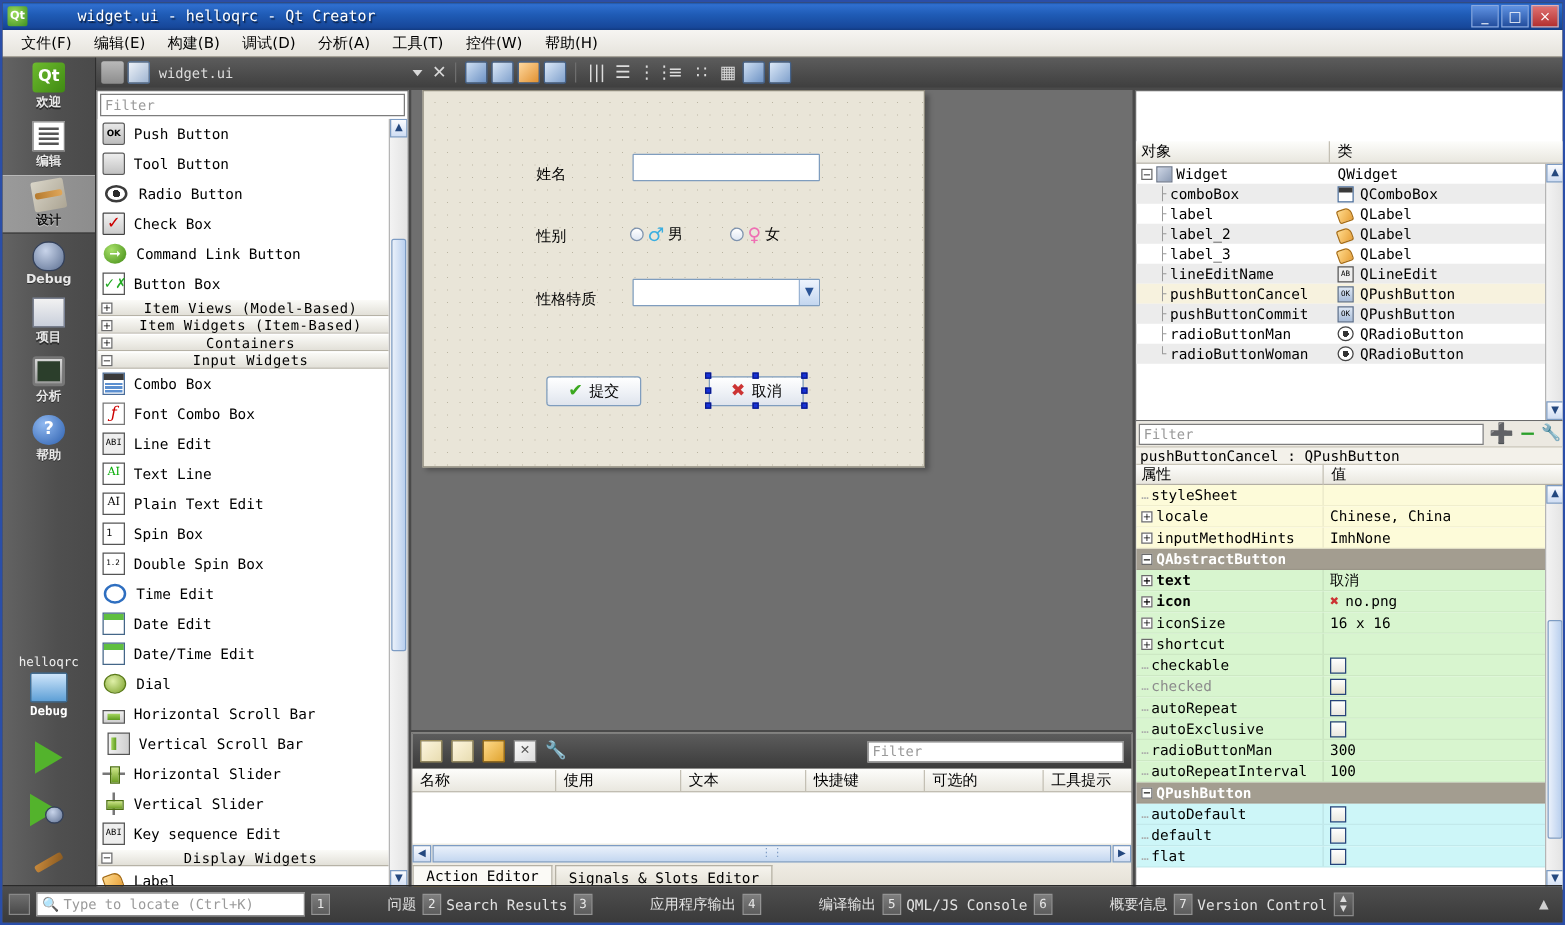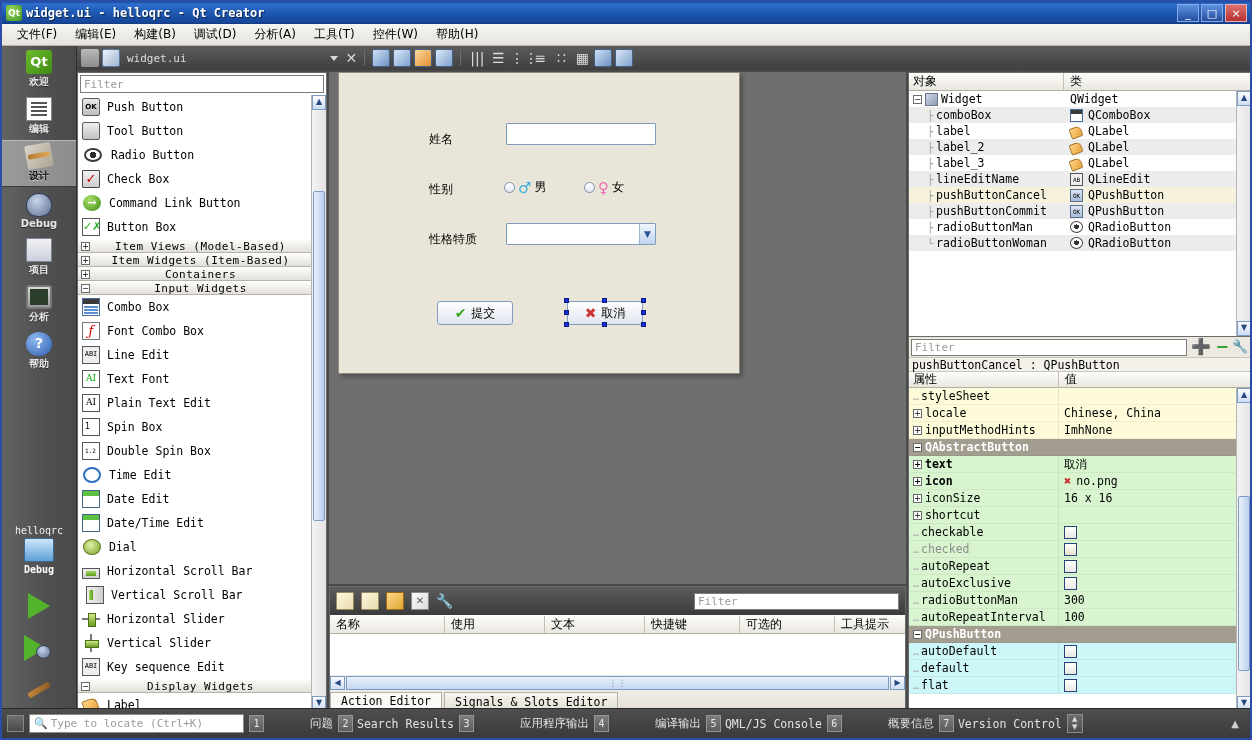--- a/index.html
+++ b/index.html
@@ -24,24 +24,25 @@
     background: linear-gradient(to bottom, #1b4d9b 0%, #2f6fd0 8%, #1f5bb5 45%, #17479a 90%, #123b82 100%);
     display: flex; align-items: center;
   }
   #titlebar .tb-icon {
     width: 16px; height: 16px; margin: 0 4px 0 4px;
     background: radial-gradient(circle at 35% 35%, #9ddc5a, #3c8f22);
     border-radius: 2px; color: #fff; font-size: 9px; line-height: 16px;
     text-align: center; font-weight: bold;
   }
   #titlebar .tb-title {
-    color: #fff; font-size: 12px; font-weight: bold;
+    color: #fff; font-size: 12px; font-weight: normal;
     font-family: "DejaVu Sans Mono", monospace;
     text-shadow: 1px 1px 1px rgba(0,0,0,.6);
     white-space: nowrap;
+    margin-left: 36px;
   }
   #titlebar .tb-btns { margin-left: auto; display: flex; gap: 2px; padding-right: 3px; }
   #titlebar .tb-btn {
     width: 22px; height: 18px; border: 1px solid #8aa9e0;
     background: linear-gradient(to bottom, #5f92e2, #234e9e);
     color: #fff; font-size: 11px; text-align: center; line-height: 17px;
     font-family: "DejaVu Sans", sans-serif;
   }
   #titlebar .tb-btn.close { background: linear-gradient(to bottom, #e07272, #b33030); border-color:#e8b0b0;}
 
@@ -255,21 +256,21 @@
     position:absolute; width:5px;height:5px; background:#1630d6; border:1px solid #0a1a8a;
   }
 
   
   #objinspector {
     position:absolute; left:906px; top:70px; width:344px; height:265px;
     background:#fff; border:1px solid #6a6a6a; display:flex; flex-direction:column;
   }
   .oi-head {
     height:18px; display:flex; background:linear-gradient(to bottom,#fdfdfb,#e9e7df);
-    border-bottom:1px solid #b3afa3; font-size:12px; align-items:center;
+    border-bottom:1px solid #b3afa3; font-size:12px; align-items:center;margin-top:40px;
   }
   .oi-head .c1 { width:155px; padding-left:4px; border-right:1px solid #c4c0b4;}
   .oi-head .c2 { padding-left:6px; flex:1;}
   .oi-rows { flex:1; overflow:hidden; }
   .oi-row { height:16px; display:flex; align-items:center; font-size:11.5px;
             font-family:"DejaVu Sans Mono", monospace; }
   .oi-row.alt { background:#ececec; }
   .oi-row.sel { background:#f7f2de; }
   .oi-row .nm { width:155px; display:flex; align-items:center; gap:3px; padding-left:4px; }
   .oi-row .cls { flex:1; display:flex; align-items:center; gap:5px; padding-left:6px;}
@@ -547,21 +548,21 @@
         <div class="wb-item">
           <span class="wicon i-fcombo">ƒ</span>
           <span class="wb-label">Font Combo Box</span>
         </div>
         <div class="wb-item">
           <span class="wicon i-line">ABI</span>
           <span class="wb-label">Line Edit</span>
         </div>
         <div class="wb-item">
           <span class="wicon i-text">AI</span>
-          <span class="wb-label">Text Font</span>
+          <span class="wb-label">Text Line</span>
         </div>
         <div class="wb-item">
           <span class="wicon i-ptext">AI</span>
           <span class="wb-label">Plain Text Edit</span>
         </div>
         <div class="wb-item">
           <span class="wicon i-spin">1</span>
           <span class="wb-label">Spin Box</span>
         </div>
         <div class="wb-item">

